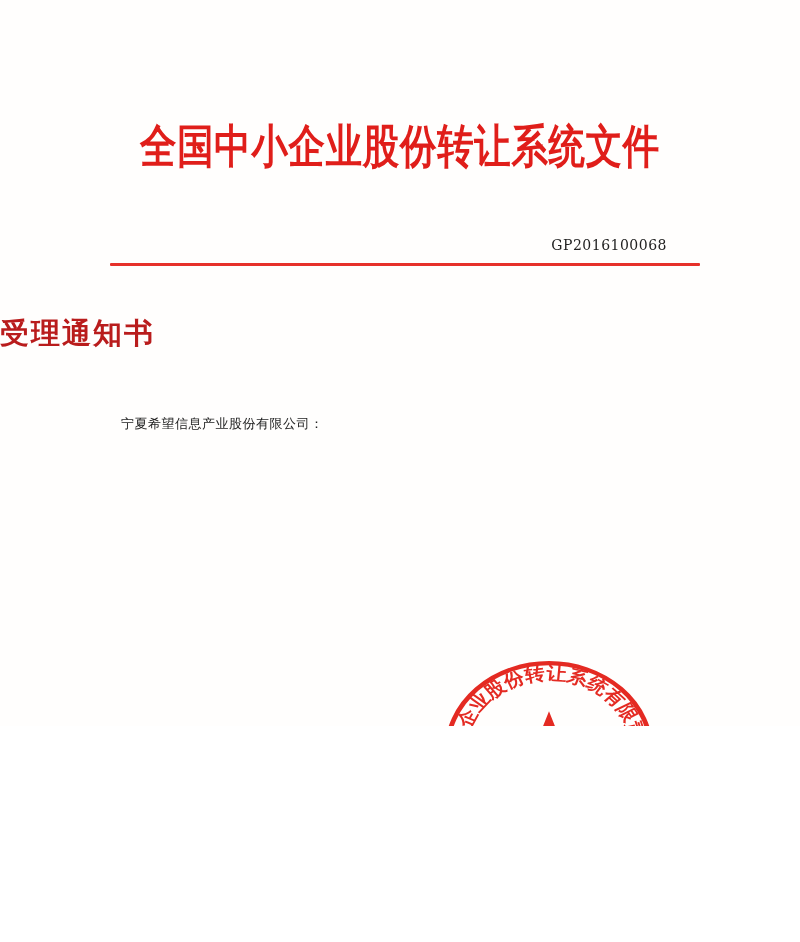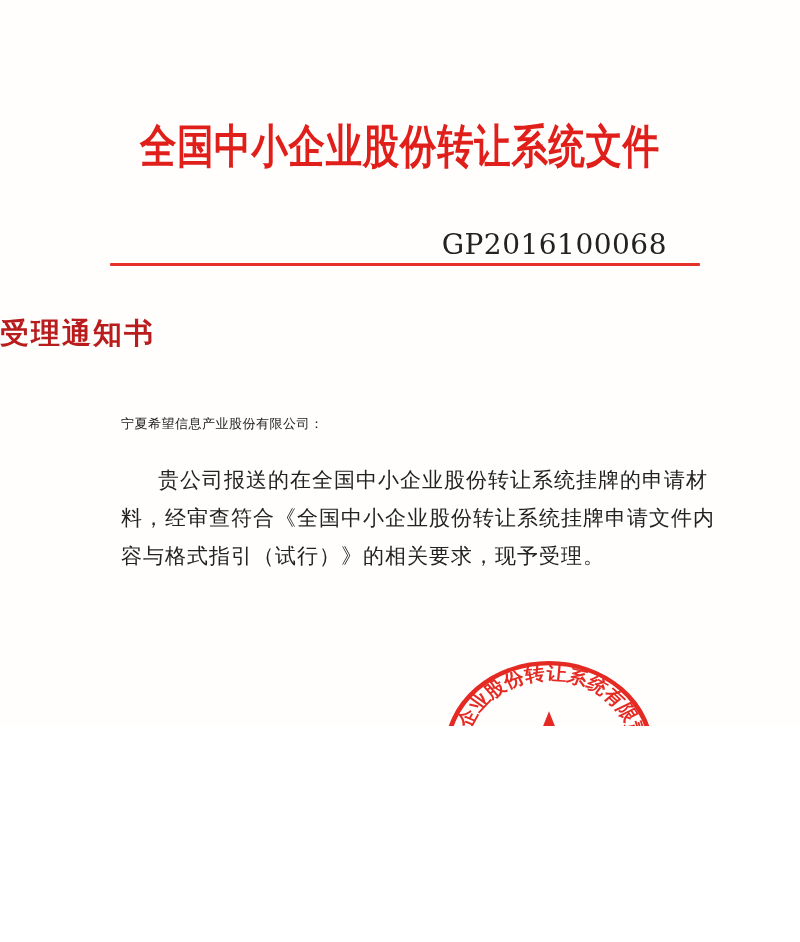--- a/index.html
+++ b/index.html
@@ -16,21 +16,21 @@
     text-align:center;
     font-size:46px;line-height:56px;
     font-weight:bold;
     transform:scaleX(0.79);
     transform-origin:50% 50%;
     white-space:nowrap;
     letter-spacing:1px;
   }
   .doc-number{
     position:absolute;top:232px;right:133px;
-    font-size:28px;line-height:26px;
+    font-size:14px;line-height:26px;
     letter-spacing:0.5px;
     color:#222;
   }
   .red-divider{
     position:absolute;top:263px;left:110px;
     width:590px;height:3px;
     border-radius:1px;
   }
   .notice-title{
     position:absolute;top:315px;left:0;right:0;
@@ -81,25 +81,20 @@
   <div class="doc-title" style="color: rgb(224, 30, 26);">全国中小企业股份转让系统文件</div>
 
   <div class="doc-number">GP2016100068</div>
 
   <div class="red-divider" style="background: rgb(230, 48, 42);"></div>
 
   <div class="notice-title">受理通知书</div>
 
   <div class="addressee">宁夏希望信息产业股份有限公司：</div>
 
-  <div class="body-text">
-    <div class="line">贵公司报送的在全国中小企业股份转让系统挂牌的申请材</div>
-    <div class="line">料，经审查符合《全国中小企业股份转让系统挂牌申请文件内</div>
-    <div class="line">容与格式指引（试行）》的相关要求，现予受理。</div>
-  </div>
 
   <div class="doc-date">2016年10月31日</div>
 
   <div class="seal">
     <svg viewBox="0 0 200 200" preserveAspectRatio="none">
       <defs>
         <path id="ring-path" d="M 38.5 146.3 A 77 77 0 1 1 161.5 146.3" fill="none"></path>
         <path id="serial-path" d="M 40.2 150.1 A 78 78 0 0 0 159.8 150.1" fill="none"></path>
       </defs>
 

